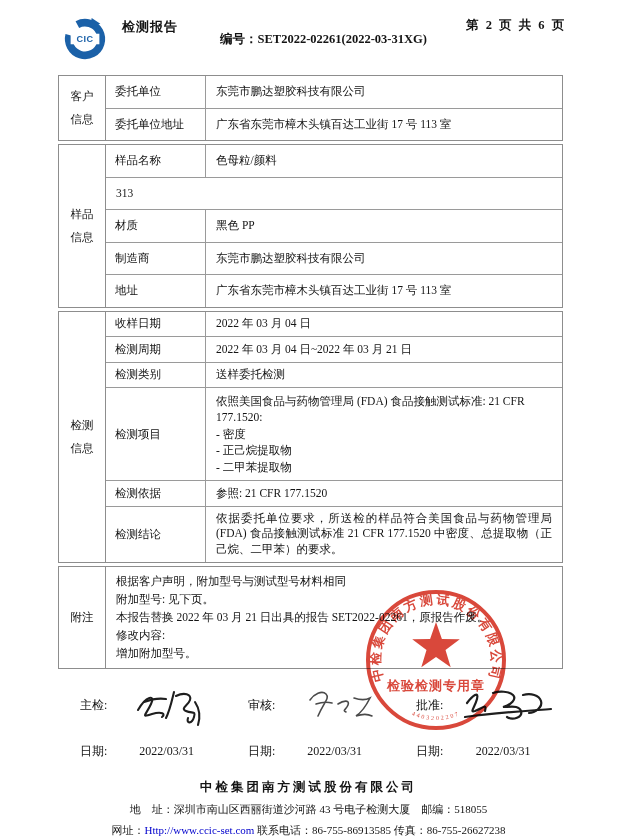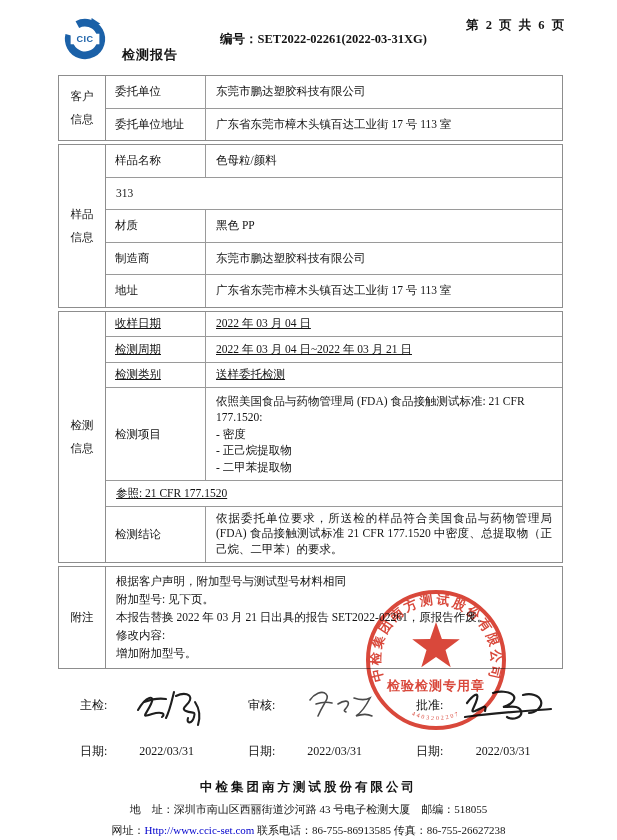--- a/index.html
+++ b/index.html
@@ -3,38 +3,38 @@
 <meta charset="utf-8">
 <style>
   html,body{margin:0;padding:0;background:#ffffff;}
   body{width:617px;height:840px;}
   .page{position:relative;width:617px;height:840px;overflow:hidden;
         font-family:"Liberation Serif","DejaVu Serif",serif;color:#141414;}
 
   
   .hdr{position:relative;height:75px;}
   .logo{position:absolute;left:62px;top:16px;width:46px;height:46px;}
-  .hdr-title{position:absolute;left:122px;top:46px;font-size:13px;font-weight:bold;letter-spacing:1px;}
+  .hdr-title{position:absolute;left:122px;top:18px;font-size:13px;font-weight:bold;letter-spacing:1px;}
   .hdr-no{position:absolute;left:220px;top:31px;font-size:12.5px;font-weight:bold;}
   .hdr-page{position:absolute;left:466px;top:17px;font-size:12.5px;font-weight:bold;letter-spacing:2px;white-space:nowrap;}
 
   
   .tbl{margin-left:58px;width:505px;box-sizing:border-box;}
   .section{display:flex;border:1px solid #8d8d8d;margin-bottom:3px;box-sizing:border-box;background:#fff;}
   .gc{flex:0 0 46px;border-right:1px solid #8d8d8d;display:flex;flex-direction:column;
       align-items:center;justify-content:center;gap:8px;font-size:11.5px;}
   .gc span{display:block;}
   .rows{flex:1;display:flex;flex-direction:column;min-width:0;}
   .row{display:flex;border-bottom:1px solid #9a9a9a;}
   .row:last-child{border-bottom:none;}
   .cl{flex:0 0 100px;padding-left:9px;border-right:1px solid #9a9a9a;display:flex;align-items:center;
       font-size:11.5px;box-sizing:border-box;}
   .cv{flex:1;padding:2px 10px;font-size:11.5px;display:flex;align-items:center;min-width:0;}
   .r32{min-height:31.5px;}
-  .r25{min-height:24.5px;text-decoration:underline;}
+  .r25{min-height:24.5px;}
   .cv.block{display:block;line-height:16.4px;padding-top:5px;padding-bottom:5px;}
   .cv.just{display:block;text-align:justify;line-height:15.8px;padding-top:4px;padding-bottom:4px;}
   .note-body{flex:1;padding:5px 10px 6px 10px;font-size:11.5px;line-height:18px;}
 
   
   .sig{margin:12px 0 0 58px;width:505px;display:grid;grid-template-columns:168px 168px 169px;}
   .sig-cell{display:flex;align-items:center;height:50px;gap:8px;}
   .sig-label{font-size:12px;margin-left:22px;white-space:nowrap;}
   .sig-draw{flex:1;display:flex;justify-content:center;align-items:center;}
   .date-cell{display:flex;align-items:center;height:30px;margin-top:6px;}
@@ -136,20 +136,21 @@
           <div class="cl">检测项目</div>
           <div class="cv block">
             <div>依照美国食品与药物管理局 (FDA) 食品接触测试标准: 21 CFR</div>
             <div>177.1520:</div>
             <div>- 密度</div>
             <div>- 正己烷提取物</div>
             <div>- 二甲苯提取物</div>
           </div>
         </div>
         <div class="row r25">
+          <div class="cl">检测依据</div>
           <div class="cv">参照: 21 CFR 177.1520</div>
         </div>
         <div class="row">
           <div class="cl">检测结论</div>
           <div class="cv just">依据委托单位要求，所送检的样品符合美国食品与药物管理局 (FDA) 食品接触测试标准 21 CFR 177.1520 中密度、总提取物（正己烷、二甲苯）的要求。</div>
         </div>
       </div>
     </div>
 
     <div class="section">

